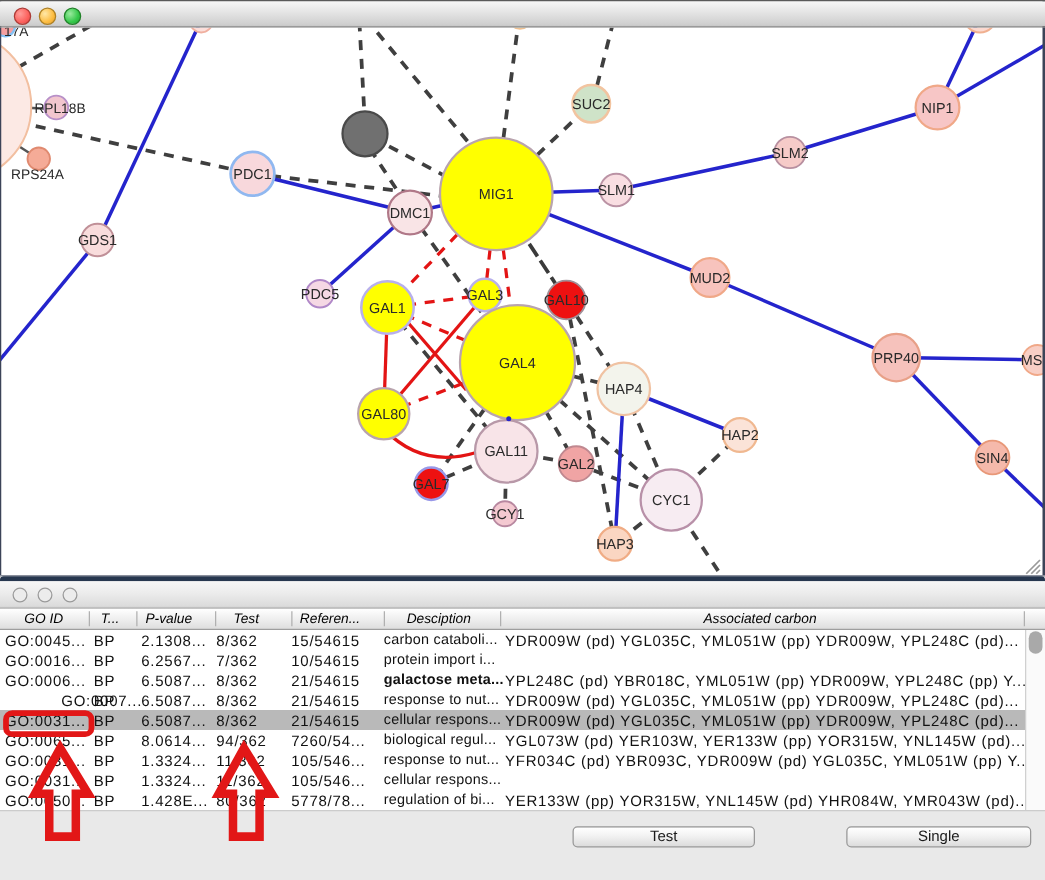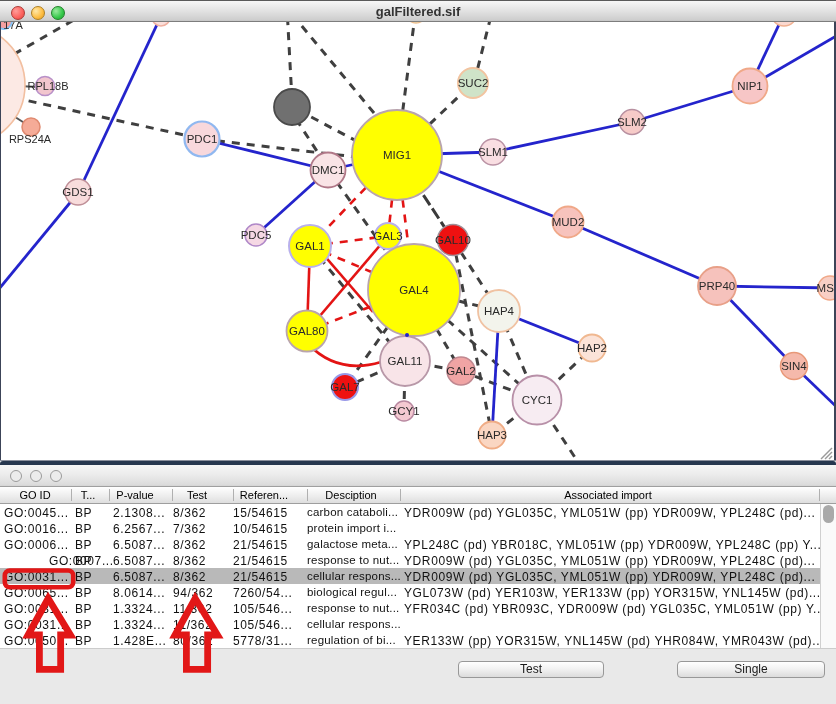--- a/index.html
+++ b/index.html
@@ -152,42 +152,41 @@
         <line x1="829" y1="459" x2="832" y2="456"></line>
       </g>
 </svg>
 </div>
 <div style="position:absolute;left:0;top:22px;width:836px;height:438px;pointer-events:none;
      border-left:1.5px solid #3c4458;border-right:2.5px solid #3c4458;box-sizing:border-box;"></div>
 <div class="titlebar" style="top:0;">
   <div class="tl" style="left:11px;background:radial-gradient(circle at 4px 4px,#ff9d99,#fc615d 60%,#d94742);border:0.5px solid #ad3b36;"></div>
   <div class="tl" style="left:31px;background:radial-gradient(circle at 4px 4px,#ffe8a8,#fdbc40 60%,#de9b2d);border:0.5px solid #ae8023;"></div>
   <div class="tl" style="left:51px;background:radial-gradient(circle at 4px 4px,#9bea9f,#34c749 60%,#26a136);border:0.5px solid #208228;"></div>
-  <div class="ttext">galFiltered.sif</div>
 </div>
 
 <div style="position:absolute;left:0;top:460px;width:836px;height:1px;background:#8a8f9c;"></div>
 <div style="position:absolute;left:0;top:461px;width:836px;height:4px;background:#27374f;border-radius:3px 3px 0 0;"></div>
 
 <div class="titlebar" style="top:465px;height:22px;background:linear-gradient(#f6f6f6,#ececec 45%,#dcdcdc 92%,#d4d4d4);border-top:none;border-bottom:1px solid #9f9f9f;">
   <div class="tl" style="left:10px;background:#ececec;border:1.4px solid #9a9a9a;box-sizing:border-box;"></div>
   <div class="tl" style="left:30px;background:#ececec;border:1.4px solid #9a9a9a;box-sizing:border-box;"></div>
   <div class="tl" style="left:50px;background:#ececec;border:1.4px solid #9a9a9a;box-sizing:border-box;"></div>
 </div>
 
 <div style="position:absolute;left:0;top:487px;width:836px;height:16px;
      background:linear-gradient(#ffffff,#ececec 60%,#dedede);border-bottom:1px solid #9e9e9e;
-     font-size:11px;color:#000;box-sizing:content-box;">
+     font-size:11px;color:#000;box-sizing:content-box;font-style:italic;">
     <span style="position:absolute;left:35px;top:2px;transform:translateX(-50%);">GO ID</span>
     <span style="position:absolute;left:88px;top:2px;transform:translateX(-50%);">T...</span>
     <span style="position:absolute;left:135px;top:2px;transform:translateX(-50%);">P-value</span>
     <span style="position:absolute;left:197px;top:2px;transform:translateX(-50%);">Test</span>
     <span style="position:absolute;left:264px;top:2px;transform:translateX(-50%);">Referen...</span>
     <span style="position:absolute;left:351px;top:2px;transform:translateX(-50%);">Desciption</span>
-    <span style="position:absolute;left:608px;top:2px;transform:translateX(-50%);">Associated import</span>
+    <span style="position:absolute;left:608px;top:2px;transform:translateX(-50%);">Associated carbon</span>
     <div style="position:absolute;left:71px;top:2px;bottom:2px;width:1px;background:#b0b0b0;"></div>
     <div style="position:absolute;left:109px;top:2px;bottom:2px;width:1px;background:#b0b0b0;"></div>
     <div style="position:absolute;left:172px;top:2px;bottom:2px;width:1px;background:#b0b0b0;"></div>
     <div style="position:absolute;left:233px;top:2px;bottom:2px;width:1px;background:#b0b0b0;"></div>
     <div style="position:absolute;left:307px;top:2px;bottom:2px;width:1px;background:#b0b0b0;"></div>
     <div style="position:absolute;left:400px;top:2px;bottom:2px;width:1px;background:#b0b0b0;"></div>
     <div style="position:absolute;left:819px;top:2px;bottom:2px;width:1px;background:#b0b0b0;"></div>
   </div>
 
 <div style="position:absolute;left:0;top:504px;width:836px;height:144px;background:#fff;overflow:hidden;">
@@ -207,21 +206,21 @@
       <span style="position:absolute;left:173px;">7/362</span>
       <span style="position:absolute;left:233px;">10/54615</span>
       <span style="position:absolute;left:307px;font-size:11.5px;letter-spacing:0.2px;">protein import i...</span>
     </div>
 <div class="trow">
       <span style="position:absolute;left:4px;">GO:0006...</span>
       <span style="position:absolute;left:75px;">BP</span>
       <span style="position:absolute;left:113px;">6.5087...</span>
       <span style="position:absolute;left:173px;">8/362</span>
       <span style="position:absolute;left:233px;">21/54615</span>
-      <span style="position:absolute;left:307px;font-size:11.5px;letter-spacing:0.2px;">galactose meta...</span>
+      <span style="position:absolute;left:307px;font-size:11.5px;letter-spacing:0.2px;font-weight:bold;">galactose meta...</span>
       <span style="position:absolute;left:404px;">YPL248C (pd) YBR018C, YML051W (pp) YDR009W, YPL248C (pp) Y...</span>
     </div>
 <div class="trow">
       <span style="position:absolute;left:4px;margin-left:45px;">GO:0007...</span>
       <span style="position:absolute;left:75px;">BP</span>
       <span style="position:absolute;left:113px;">6.5087...</span>
       <span style="position:absolute;left:173px;">8/362</span>
       <span style="position:absolute;left:233px;">21/54615</span>
       <span style="position:absolute;left:307px;font-size:11.5px;letter-spacing:0.2px;">response to nut...</span>
       <span style="position:absolute;left:404px;">YDR009W (pd) YGL035C, YML051W (pp) YDR009W, YPL248C (pd)...</span>
@@ -259,21 +258,21 @@
       <span style="position:absolute;left:113px;">1.3324...</span>
       <span style="position:absolute;left:173px;">11/362</span>
       <span style="position:absolute;left:233px;">105/546...</span>
       <span style="position:absolute;left:307px;font-size:11.5px;letter-spacing:0.2px;">cellular respons...</span>
     </div>
 <div class="trow">
       <span style="position:absolute;left:4px;">GO:0050...</span>
       <span style="position:absolute;left:75px;">BP</span>
       <span style="position:absolute;left:113px;">1.428E...</span>
       <span style="position:absolute;left:173px;">80/362</span>
-      <span style="position:absolute;left:233px;">5778/31...</span>
+      <span style="position:absolute;left:233px;">5778/78...</span>
       <span style="position:absolute;left:307px;font-size:11.5px;letter-spacing:0.2px;">regulation of bi...</span>
       <span style="position:absolute;left:404px;">YER133W (pp) YOR315W, YNL145W (pd) YHR084W, YMR043W (pd)...</span>
     </div>
 </div>
 
 <div style="position:absolute;left:820px;top:504px;width:16px;height:144px;background:#fafafa;border-left:1px solid #d0d0d0;box-sizing:border-box;"></div>
 <div style="position:absolute;left:822.5px;top:505px;width:11px;height:18px;background:#a9a9a9;border-radius:6px;"></div>
 
 <div style="position:absolute;left:0;top:648px;width:836px;height:56px;background:#e9e9e9;border-top:1px solid #cccccc;box-sizing:border-box;"></div>
 <div class="btn" style="left:458px;width:146px;">Test</div>

